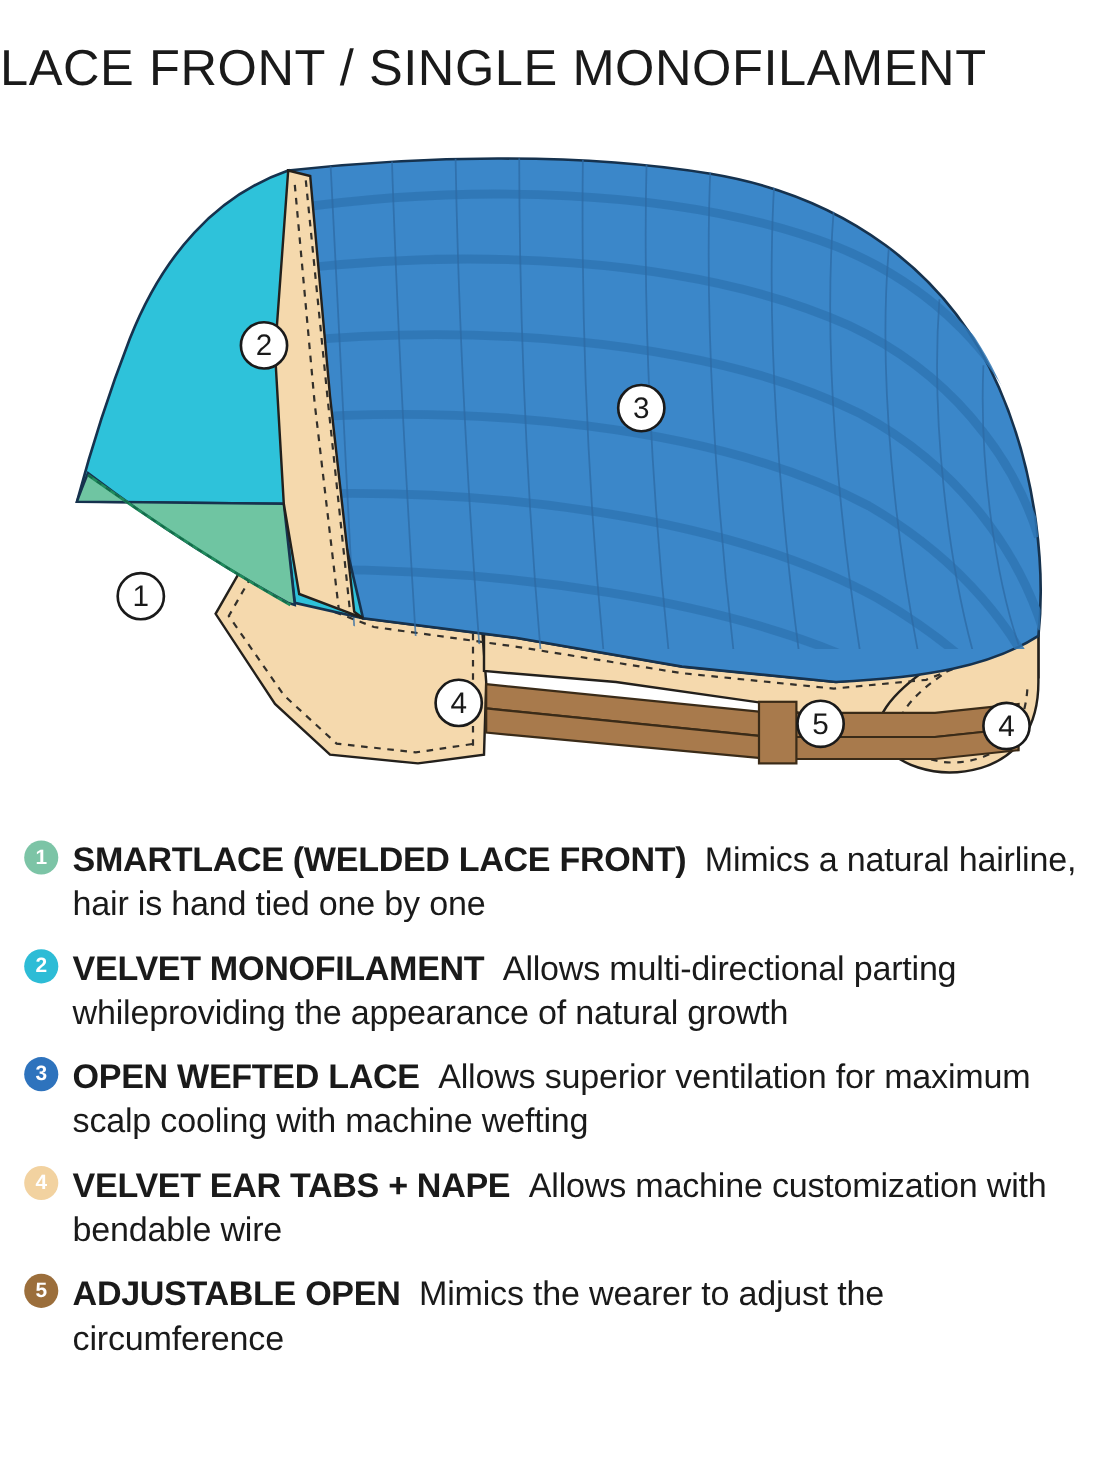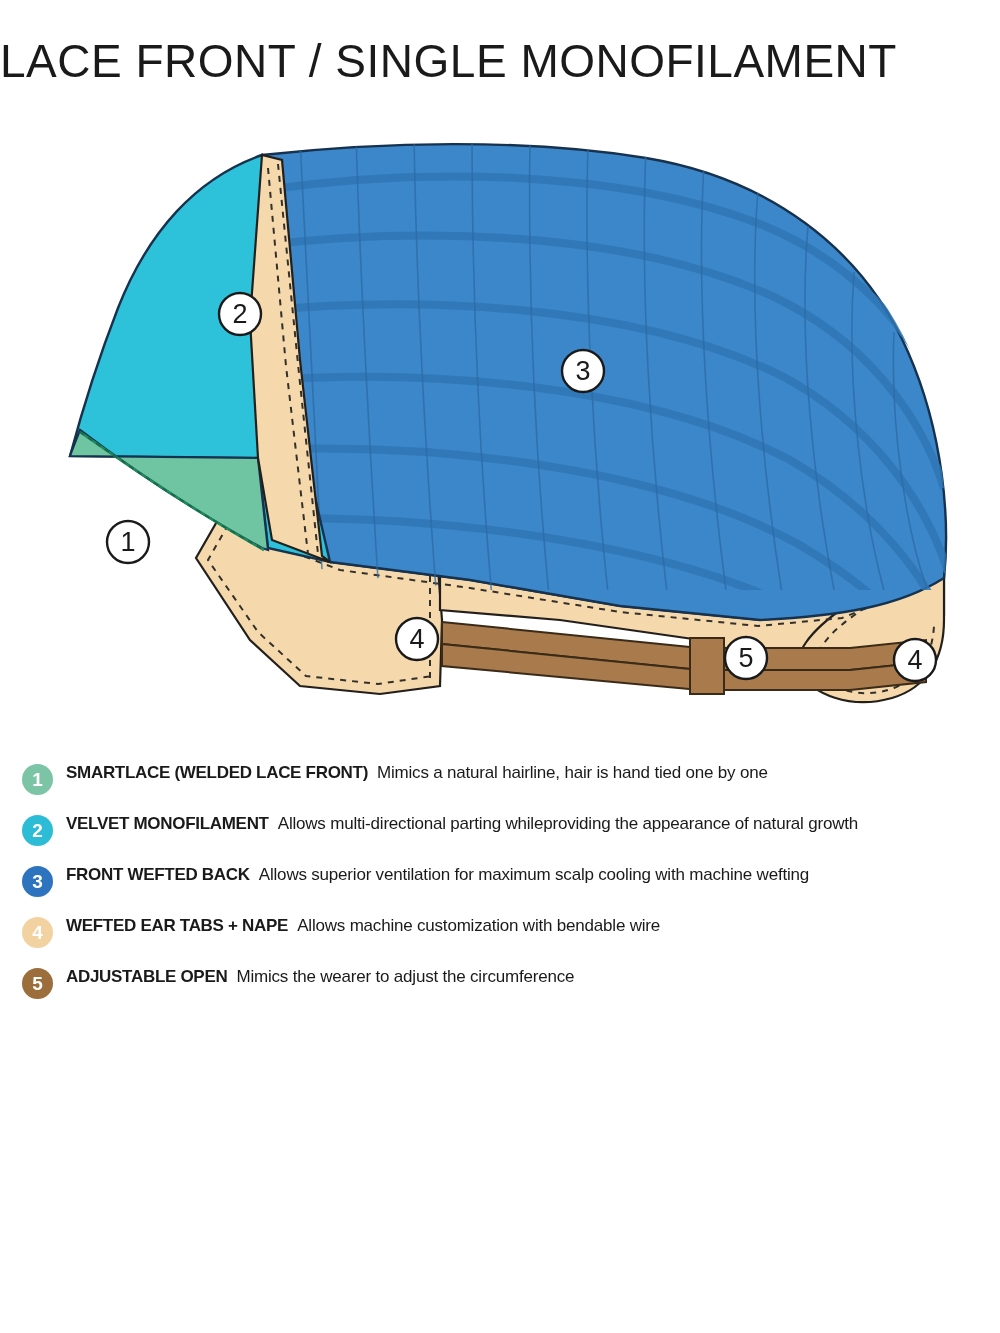--- a/index.html
+++ b/index.html
@@ -60,21 +60,21 @@
     color: #ffffff;
     font-size: 19px;
     font-weight: 700;
     line-height: 1;
     margin-top: 2px;
     font-family: "Liberation Sans", sans-serif;
   }
   .legend-text {
     flex: 1 1 auto;
     margin-left: 13px;
-    font-size: 17px;
+    font-size: 31px;
     line-height: 1.30;
     color: #1a1a1a;
     letter-spacing: -0.2px;
   }
   .legend-term {
     font-weight: 700;
     letter-spacing: -0.3px;
   }
   .legend-desc { font-weight: 400; }
 
@@ -228,30 +228,30 @@
     <div class="legend-text">
       <span class="legend-term">VELVET MONOFILAMENT</span><span>&nbsp;&nbsp;</span><span class="legend-desc">Allows multi-directional parting whileproviding the appearance of natural growth</span>
     </div>
   </div>
 
   <div class="legend-row r3">
     <div class="legend-badge" style="background:#2e73bd">
       <span>3</span>
     </div>
     <div class="legend-text">
-      <span class="legend-term">FRONT WEFTED BACK</span><span>&nbsp;&nbsp;</span><span class="legend-desc">Allows superior ventilation for maximum scalp cooling  with machine wefting</span>
+      <span class="legend-term">OPEN WEFTED LACE</span><span>&nbsp;&nbsp;</span><span class="legend-desc">Allows superior ventilation for maximum scalp cooling  with machine wefting</span>
     </div>
   </div>
 
   <div class="legend-row r4">
     <div class="legend-badge" style="background:#f2d2a0">
       <span>4</span>
     </div>
     <div class="legend-text">
-      <span class="legend-term">WEFTED EAR TABS + NAPE</span><span>&nbsp;&nbsp;</span><span class="legend-desc">Allows machine customization with bendable wire</span>
+      <span class="legend-term">VELVET EAR TABS + NAPE</span><span>&nbsp;&nbsp;</span><span class="legend-desc">Allows machine customization with bendable wire</span>
     </div>
   </div>
 
   <div class="legend-row r5">
     <div class="legend-badge" style="background:#9b6e3b">
       <span>5</span>
     </div>
     <div class="legend-text">
       <span class="legend-term">ADJUSTABLE OPEN</span><span>&nbsp;&nbsp;</span><span class="legend-desc">Mimics the wearer to adjust the circumference</span>
     </div>

